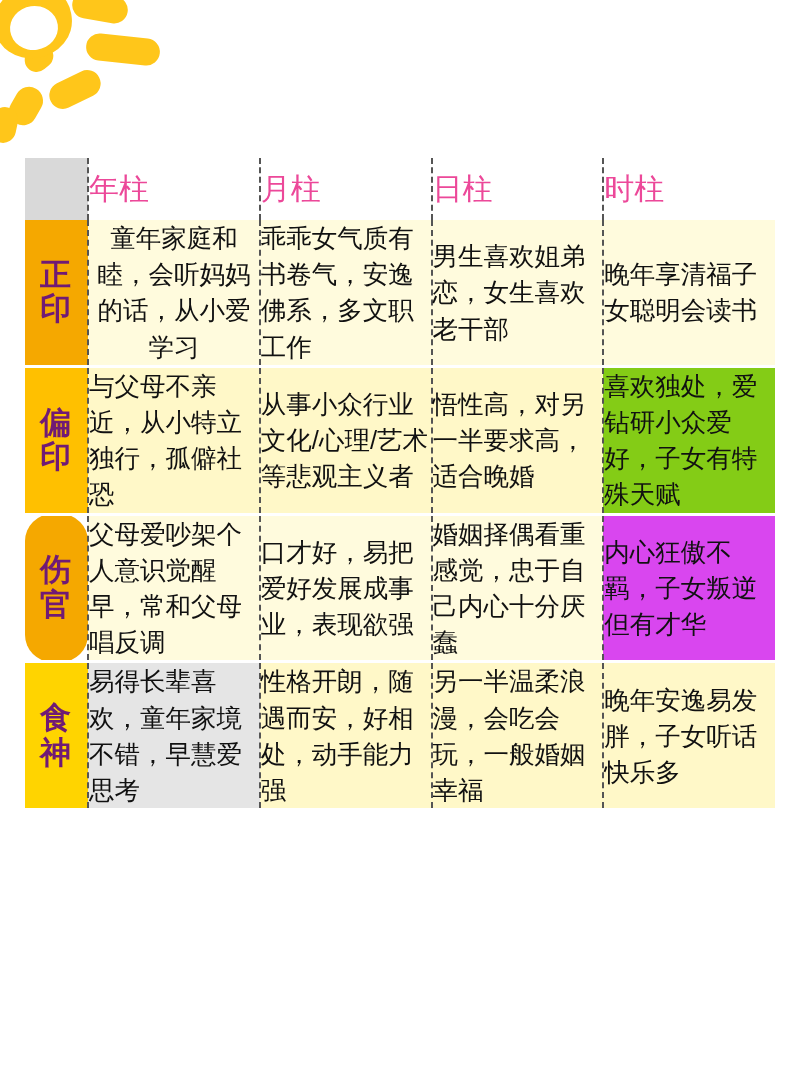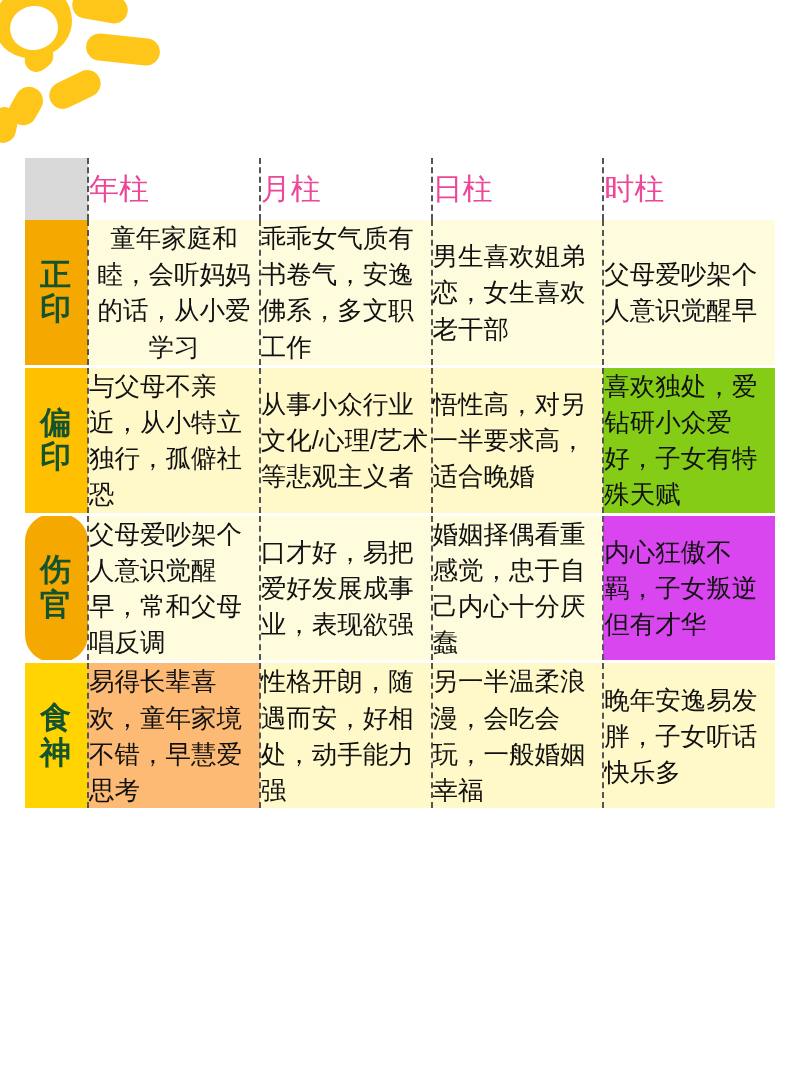--- a/index.html
+++ b/index.html
@@ -90,21 +90,21 @@
     padding-left: 14px;
     font-weight: normal;
     border-left: 2px dashed #555555;
   }
 
   
   .rlabel {
     text-align: center;
     font-size: 31px;
     font-weight: bold;
-    color: #14532d;
+    color: #701a75;
     line-height: 1.12;
     letter-spacing: 1px;
   }
   .rlabel span { display: block; }
 
   
   .cell {
     border-left: 2px dashed #555555;
     font-size: 25.5px;
     line-height: 1.42;
@@ -150,21 +150,21 @@
       <th class="hdr-cell">时柱</th>
     </tr>
 
     <tr class="row-sep">
       <td class="rlabel" style="background:#F5A800;">
         <span>正印</span>
       </td>
       <td class="cell" style="background:#FFFBDD;text-align:center;">童年家庭和睦，会听妈妈的话，从小爱学习</td>
       <td class="cell" style="background:#FFFBDD;">乖乖女气质有书卷气，安逸佛系，多文职工作</td>
       <td class="cell" style="background:#FFFBDD;">男生喜欢姐弟恋，女生喜欢老干部</td>
-      <td class="cell" style="background:#FFFBDD;">父母爱吵架个人意识觉醒早</td>
+      <td class="cell" style="background:#FFFBDD;">晚年享清福子女聪明会读书</td>
     </tr>
 
     <tr class="row-sep">
       <td class="rlabel" style="background:#FFC000;">
         <span>偏印</span>
       </td>
       <td class="cell" style="background:#FFF8C8;">与父母不亲近，从小特立独行，孤僻社恐</td>
       <td class="cell" style="background:#FFF8C8;">从事小众行业文化/心理/艺术等悲观主义者</td>
       <td class="cell" style="background:#FFF8C8;">悟性高，对另一半要求高，适合晚婚</td>
       <td class="cell" style="background:#84cc16;">喜欢独处，爱钻研小众爱好，子女有特殊天赋</td>
@@ -177,20 +177,20 @@
       <td class="cell" style="background:#FFFBDD;">父母爱吵架个人意识觉醒早，常和父母唱反调</td>
       <td class="cell" style="background:#FFFBDD;">口才好，易把爱好发展成事业，表现欲强</td>
       <td class="cell" style="background:#FFFBDD;">婚姻择偶看重感觉，忠于自己内心十分厌蠢</td>
       <td class="cell" style="background:#d946ef;">内心狂傲不羁，子女叛逆但有才华</td>
     </tr>
 
     <tr>
       <td class="rlabel" style="background:#FFD400;">
         <span>食神</span>
       </td>
-      <td class="cell" style="background:#fdba74;">易得长辈喜欢，童年家境不错，早慧爱思考</td>
+      <td class="cell" style="background:#e5e5e5;">易得长辈喜欢，童年家境不错，早慧爱思考</td>
       <td class="cell" style="background:#FFF8C8;">性格开朗，随遇而安，好相处，动手能力强</td>
       <td class="cell" style="background:#FFF8C8;">另一半温柔浪漫，会吃会玩，一般婚姻幸福</td>
       <td class="cell" style="background:#FFF8C8;">晚年安逸易发胖，子女听话快乐多</td>
     </tr>
   </tbody>
     </table>
 </div>
 
 </body></html>

